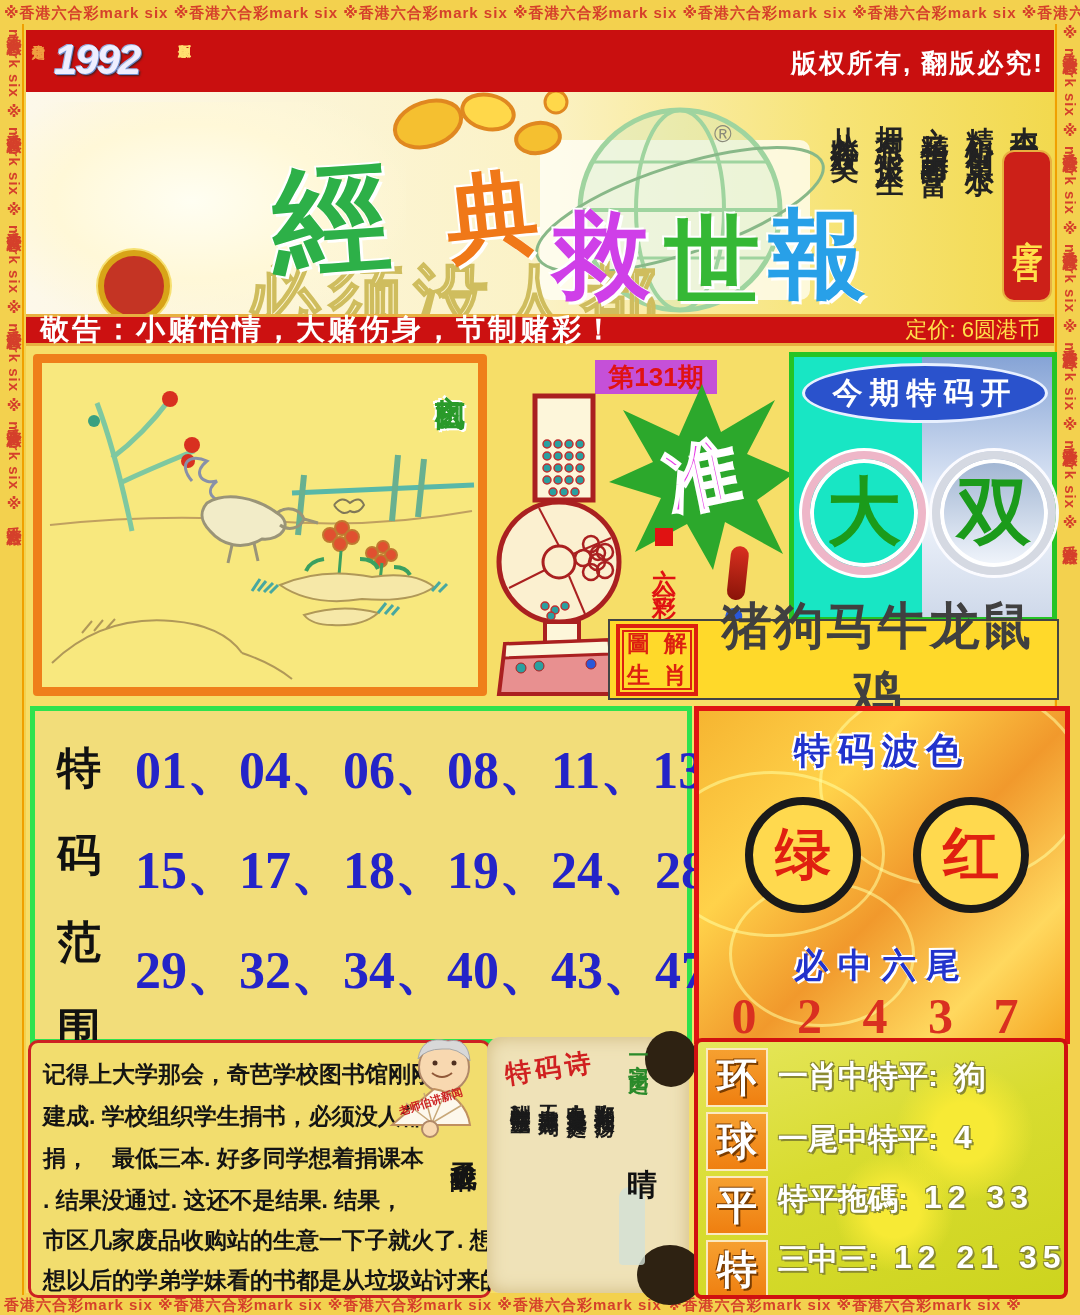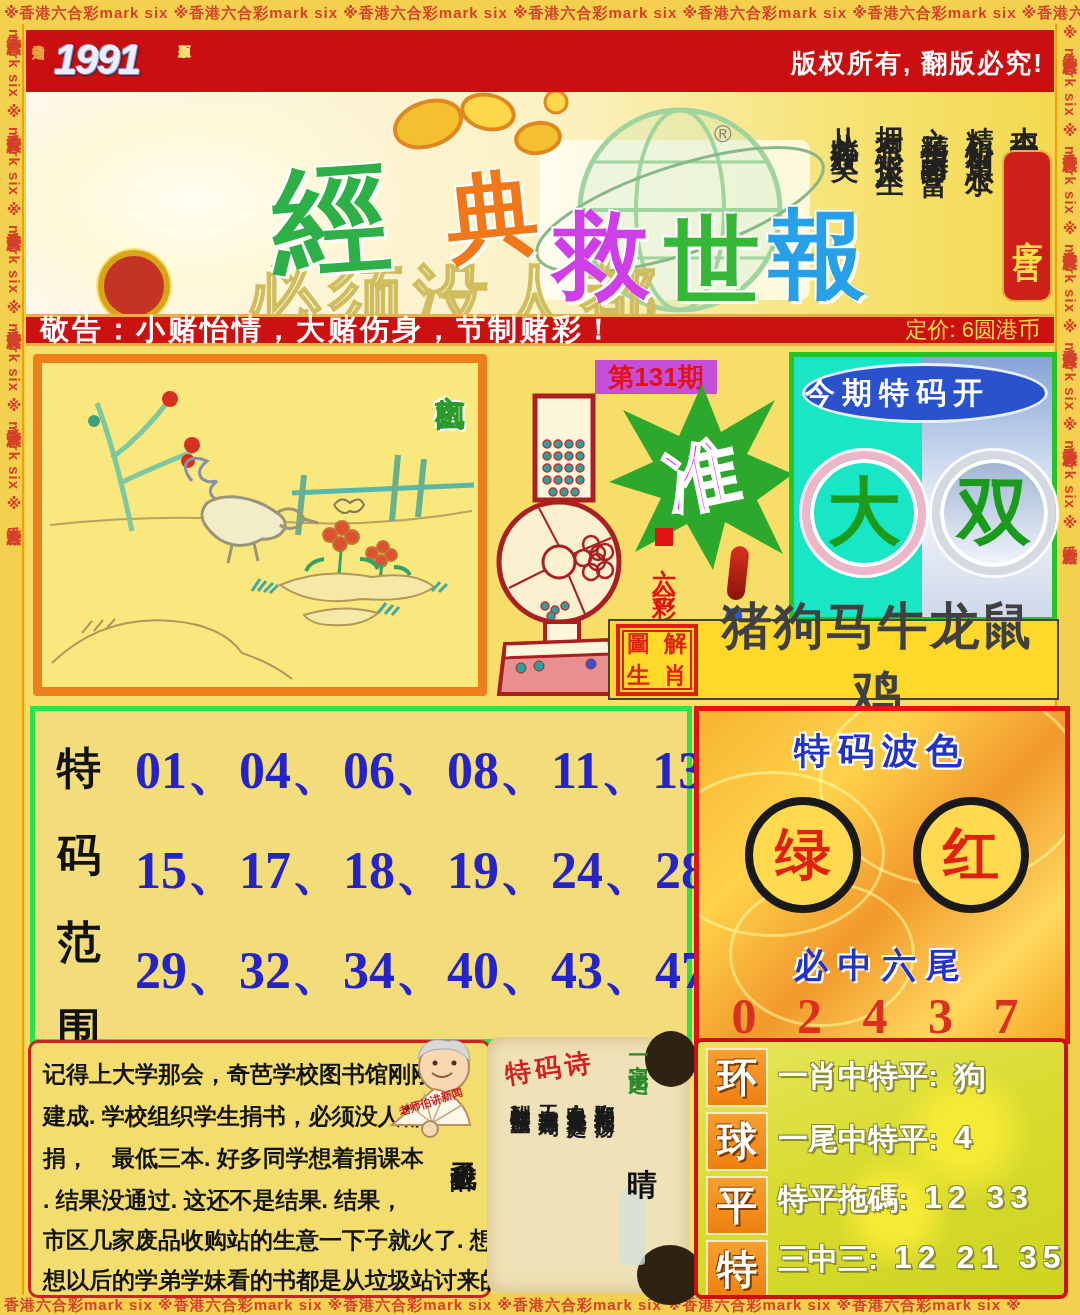--- a/index.html
+++ b/index.html
@@ -59,21 +59,21 @@
   .sixsq{width:18px;height:18px;background:#e01212;}
   .sixtx{writing-mode:vertical-rl;text-orientation:upright;color:#e01212;font-size:24px;font-weight:bold;letter-spacing:14px;}
   .exclaim{position:absolute;left:690px;top:516px;width:40px;height:90px;transform:rotate(6deg);}
   .exbar{width:18px;height:54px;margin:0 auto;background:linear-gradient(180deg,#d93020,#8a1408);border-radius:9px;}
   .exdot{width:17px;height:17px;margin:8px auto 0;background:#2a58d8;border-radius:50%;}
   
   .special{position:absolute;left:763px;top:322px;width:258px;height:260px;border:5px solid #25c425;background:#fff;}
   .sp-left{position:absolute;left:0;top:0;width:128px;height:260px;background:#18e6c4;}
   .sp-right{position:absolute;left:128px;top:0;width:130px;height:260px;background:linear-gradient(180deg,#86a4d6 0%,#eef3fb 60%,#cfd9ea 100%);}
   .sp-ellipse{position:absolute;left:8px;top:6px;width:240px;height:54px;background:#2a52cc;border-radius:50%;
-              border:3px solid #e8f0ff;display:flex;align-items:center;z-index:2;}
+              border:3px solid #e8f0ff;display:flex;align-items:center;justify-content:center;z-index:2;}
   .sp-ellipse span{color:#fff;font-size:30px;font-weight:bold;letter-spacing:7px;}
   .ringcirc{position:absolute;top:94px;width:108px;height:108px;border-radius:50%;display:flex;align-items:center;justify-content:center;
             font-size:74px;font-weight:bold;color:#1b9b1b;}
   .ring-pink{left:8px;background:#18e6c4;border:8px solid #eeb6c8;box-shadow:0 0 0 4px #fff inset,0 0 0 3px #fff;}
   .ring-silver{left:138px;background:linear-gradient(180deg,#9fb4d2,#f2f6fc);border:8px solid #d5d9e2;
                box-shadow:0 0 0 4px #fff inset,0 0 0 3px #fbfbff;}
   
   .zodiac{position:absolute;left:582px;top:589px;width:447px;height:77px;background:#ffd92a;border:2px solid #444;
           display:flex;align-items:center;}
   .stamp{margin-left:6px;width:74px;height:64px;border:4px solid #dd2010;box-shadow:0 0 0 2px #ffd92a inset,0 0 0 4px #dd2010 inset;
@@ -133,21 +133,21 @@
   <div class="btext" style="left:4px;top:1296px;">香港六合彩mark six ※香港六合彩mark six ※香港六合彩mark six ※香港六合彩mark six ※香港六合彩mark six ※香港六合彩mark six ※</div>
   <div class="btext vm" style="left:4px;top:24px;">香港六合彩mark six ※香港六合彩mark six ※香港六合彩mark six ※香港六合彩mark six ※香港六合彩mark six ※香港六合彩</div>
   <div class="btext vm" style="left:1060px;top:24px;">※香港六合彩mark six ※香港六合彩mark six ※香港六合彩mark six ※香港六合彩mark six ※香港六合彩mark six ※香港六合彩</div>
   <div class="frameline" style="left:22px;"></div>
   <div class="frameline" style="left:1055px;"></div>
 
   <div class="content">
 
     <div class="hdrbar">
       <div class="logoside v" style="left:6px;color:#f0a040;">马会指定</div>
-      <div class="logo2000">1991</div>
+      <div class="logo2000">1992</div>
       <div class="logoside v" style="left:152px;color:#ffe070;">原创正版</div>
       <div class="copyright">版权所有, 翻版必究!</div>
     </div>
 
     <div class="masthead">
       <div class="glow"></div>
       <div class="whitecard"></div>
 
       <svg width="200" height="90" style="position:absolute;left:352px;top:-6px;">
         <ellipse cx="50" cy="38" rx="34" ry="22" fill="#f5c030" stroke="#e08820" stroke-width="4" transform="rotate(-18 50 38)"></ellipse>

